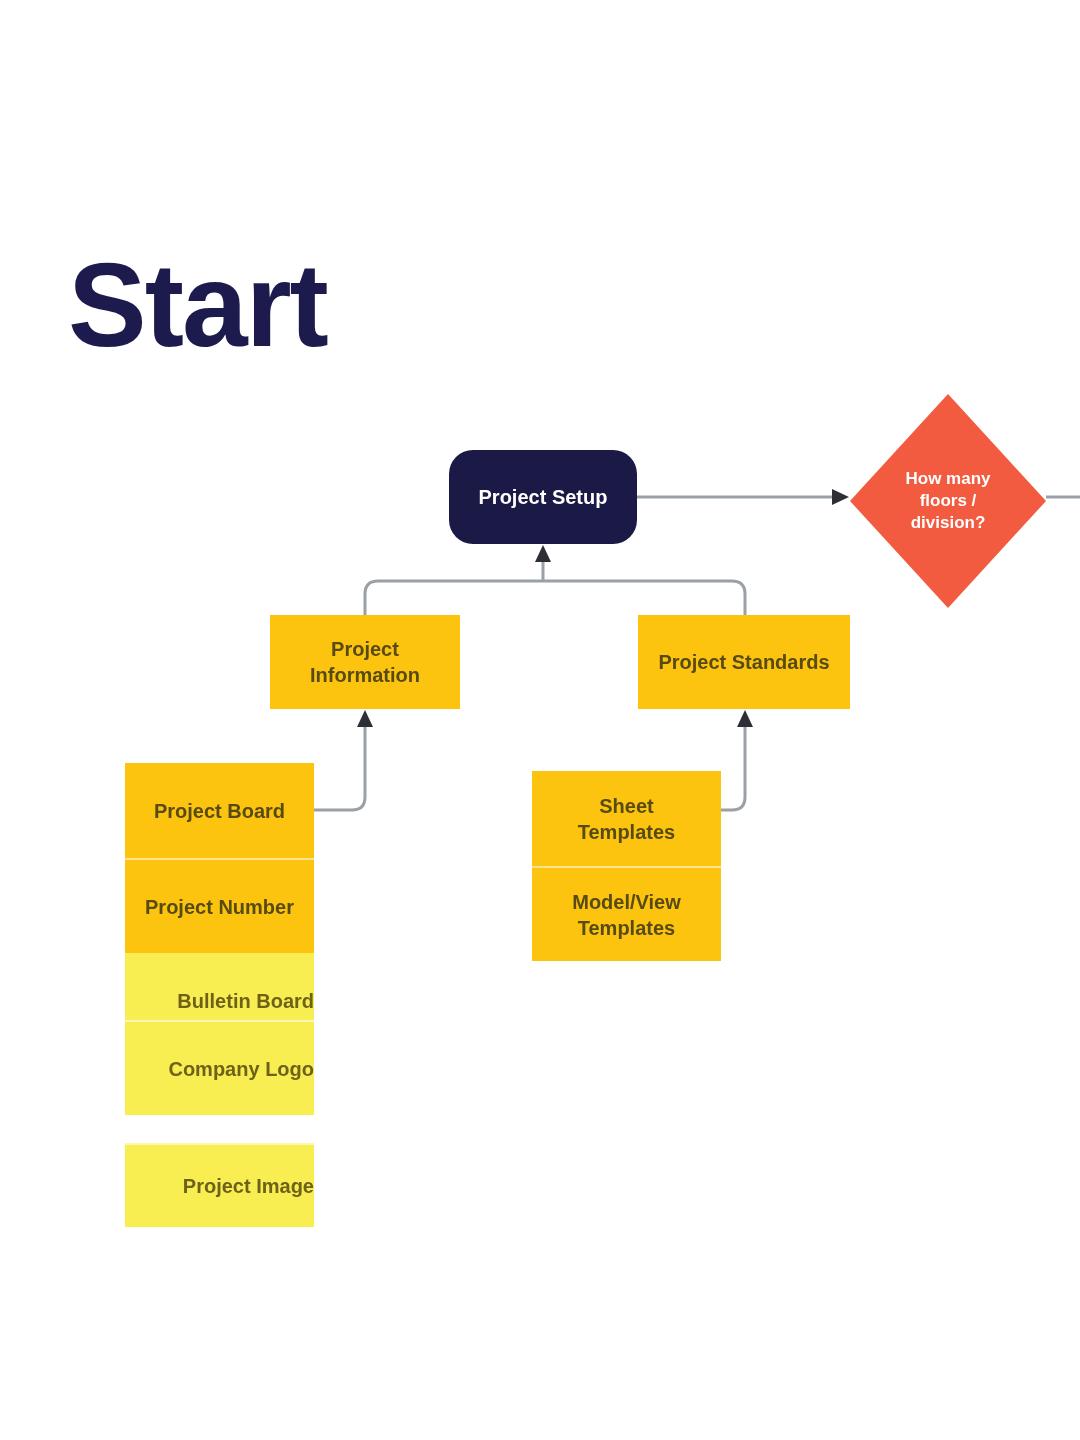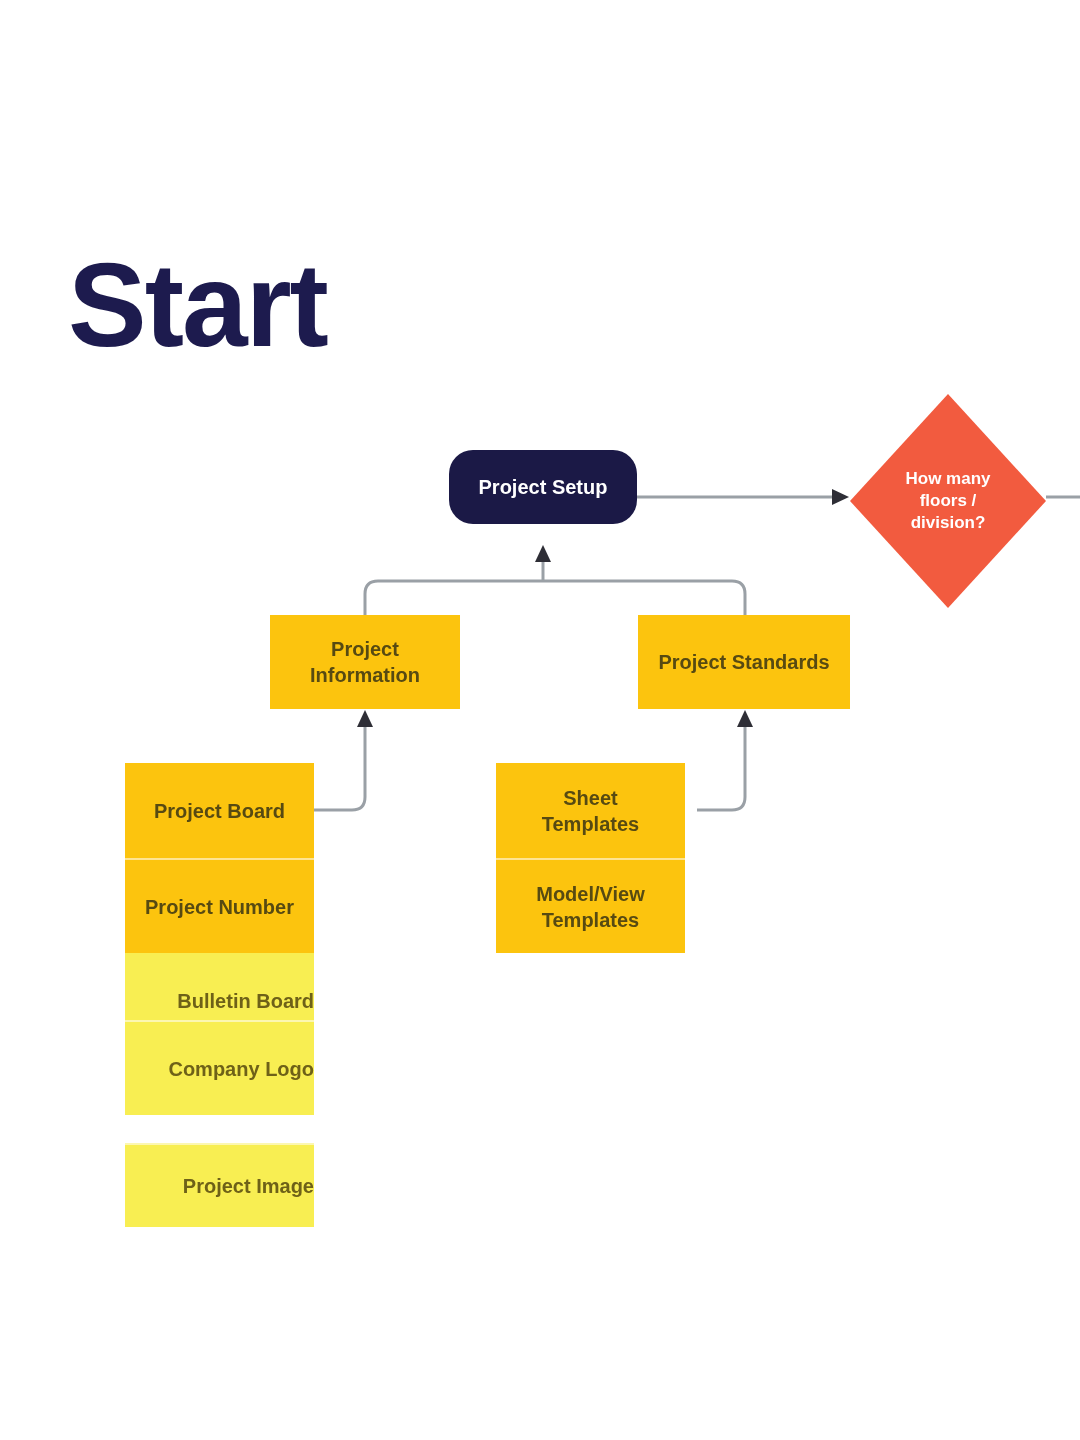--- a/index.html
+++ b/index.html
@@ -23,37 +23,37 @@
     font-size:118px;font-weight:bold;letter-spacing:-2px;line-height:1;
     color:var(--title);
   }
   .connector-layer{position:absolute;left:0;top:0;pointer-events:none;}
   .node{
     position:absolute;display:flex;align-items:center;justify-content:center;
     text-align:center;font-weight:bold;box-sizing:border-box;
   }
   .node .lbl{display:inline-block;}
   .process-dark{
-    left:449px;top:450px;width:188px;height:74px;background:var(--navy);
+    left:449px;top:450px;width:188px;height:94px;background:var(--navy);
     border-radius:24px;color:#ffffff;font-size:20px;
   }
   .decision{
     left:850px;top:394px;width:196px;height:214px;background:var(--orange);
     clip-path:polygon(50% 0,100% 50%,50% 100%,0 50%);
     color:#ffffff;font-size:17px;line-height:1.3;
   }
   .decision .lbl{width:92px;}
   .gold{background:var(--gold);color:var(--gold-text);font-size:20px;line-height:1.3;}
   .light{background:var(--light-yellow);color:var(--light-text);font-size:20px;line-height:1.3;justify-content:flex-end;}
   .proj-info{left:270px;top:615px;width:190px;height:94px;}
   .proj-info .lbl{width:130px;}
   .proj-standards{left:638px;top:615px;width:212px;height:94px;}
   .stack-cell{width:189px;height:95px;}
   .left-stack{left:125px;}
-  .mid-stack{left:496px;}
+  .mid-stack{left:532px;margin-top:8px;}
   .r1{top:763px;}
   .r2{top:858px;}
   .r3{top:953px;}
   .r4{top:1020px;padding-left:32px;}
   .r5{top:1143px;height:84px;}
   .div-top{border-top:2px solid rgba(255,255,255,0.55);}
   .mid-stack .lbl{width:130px;}
 </style>
 </head>
 <body>

